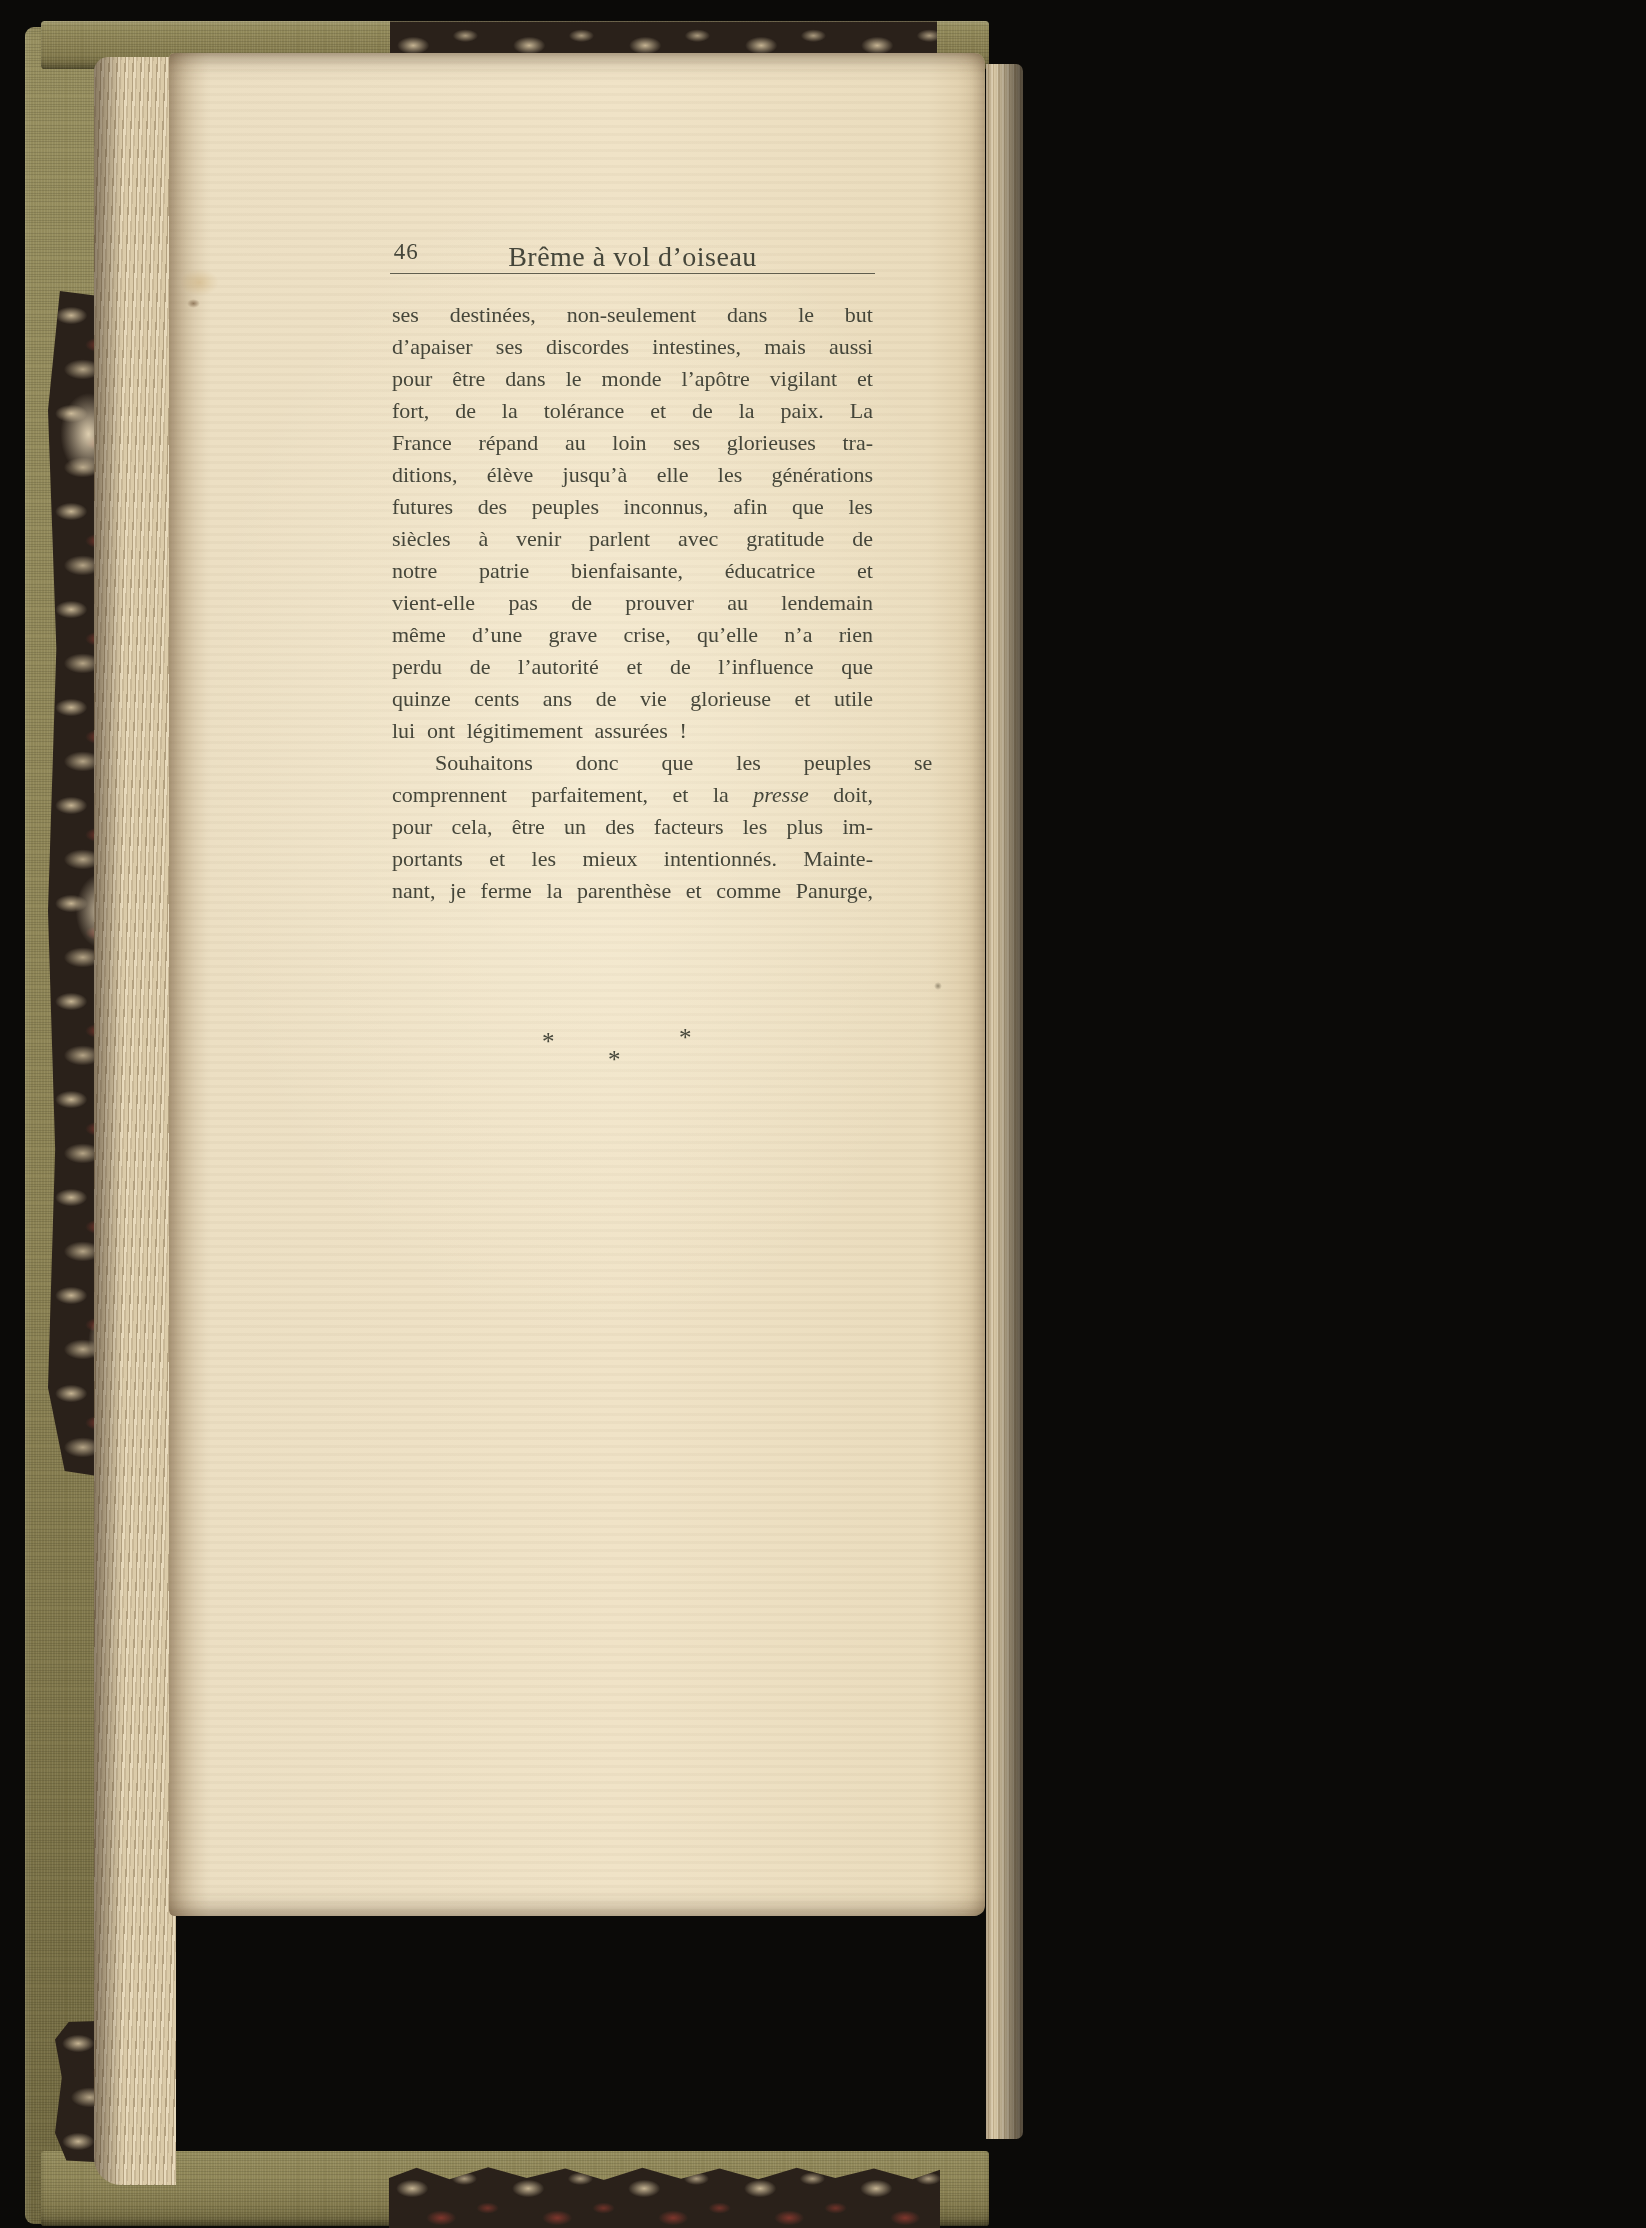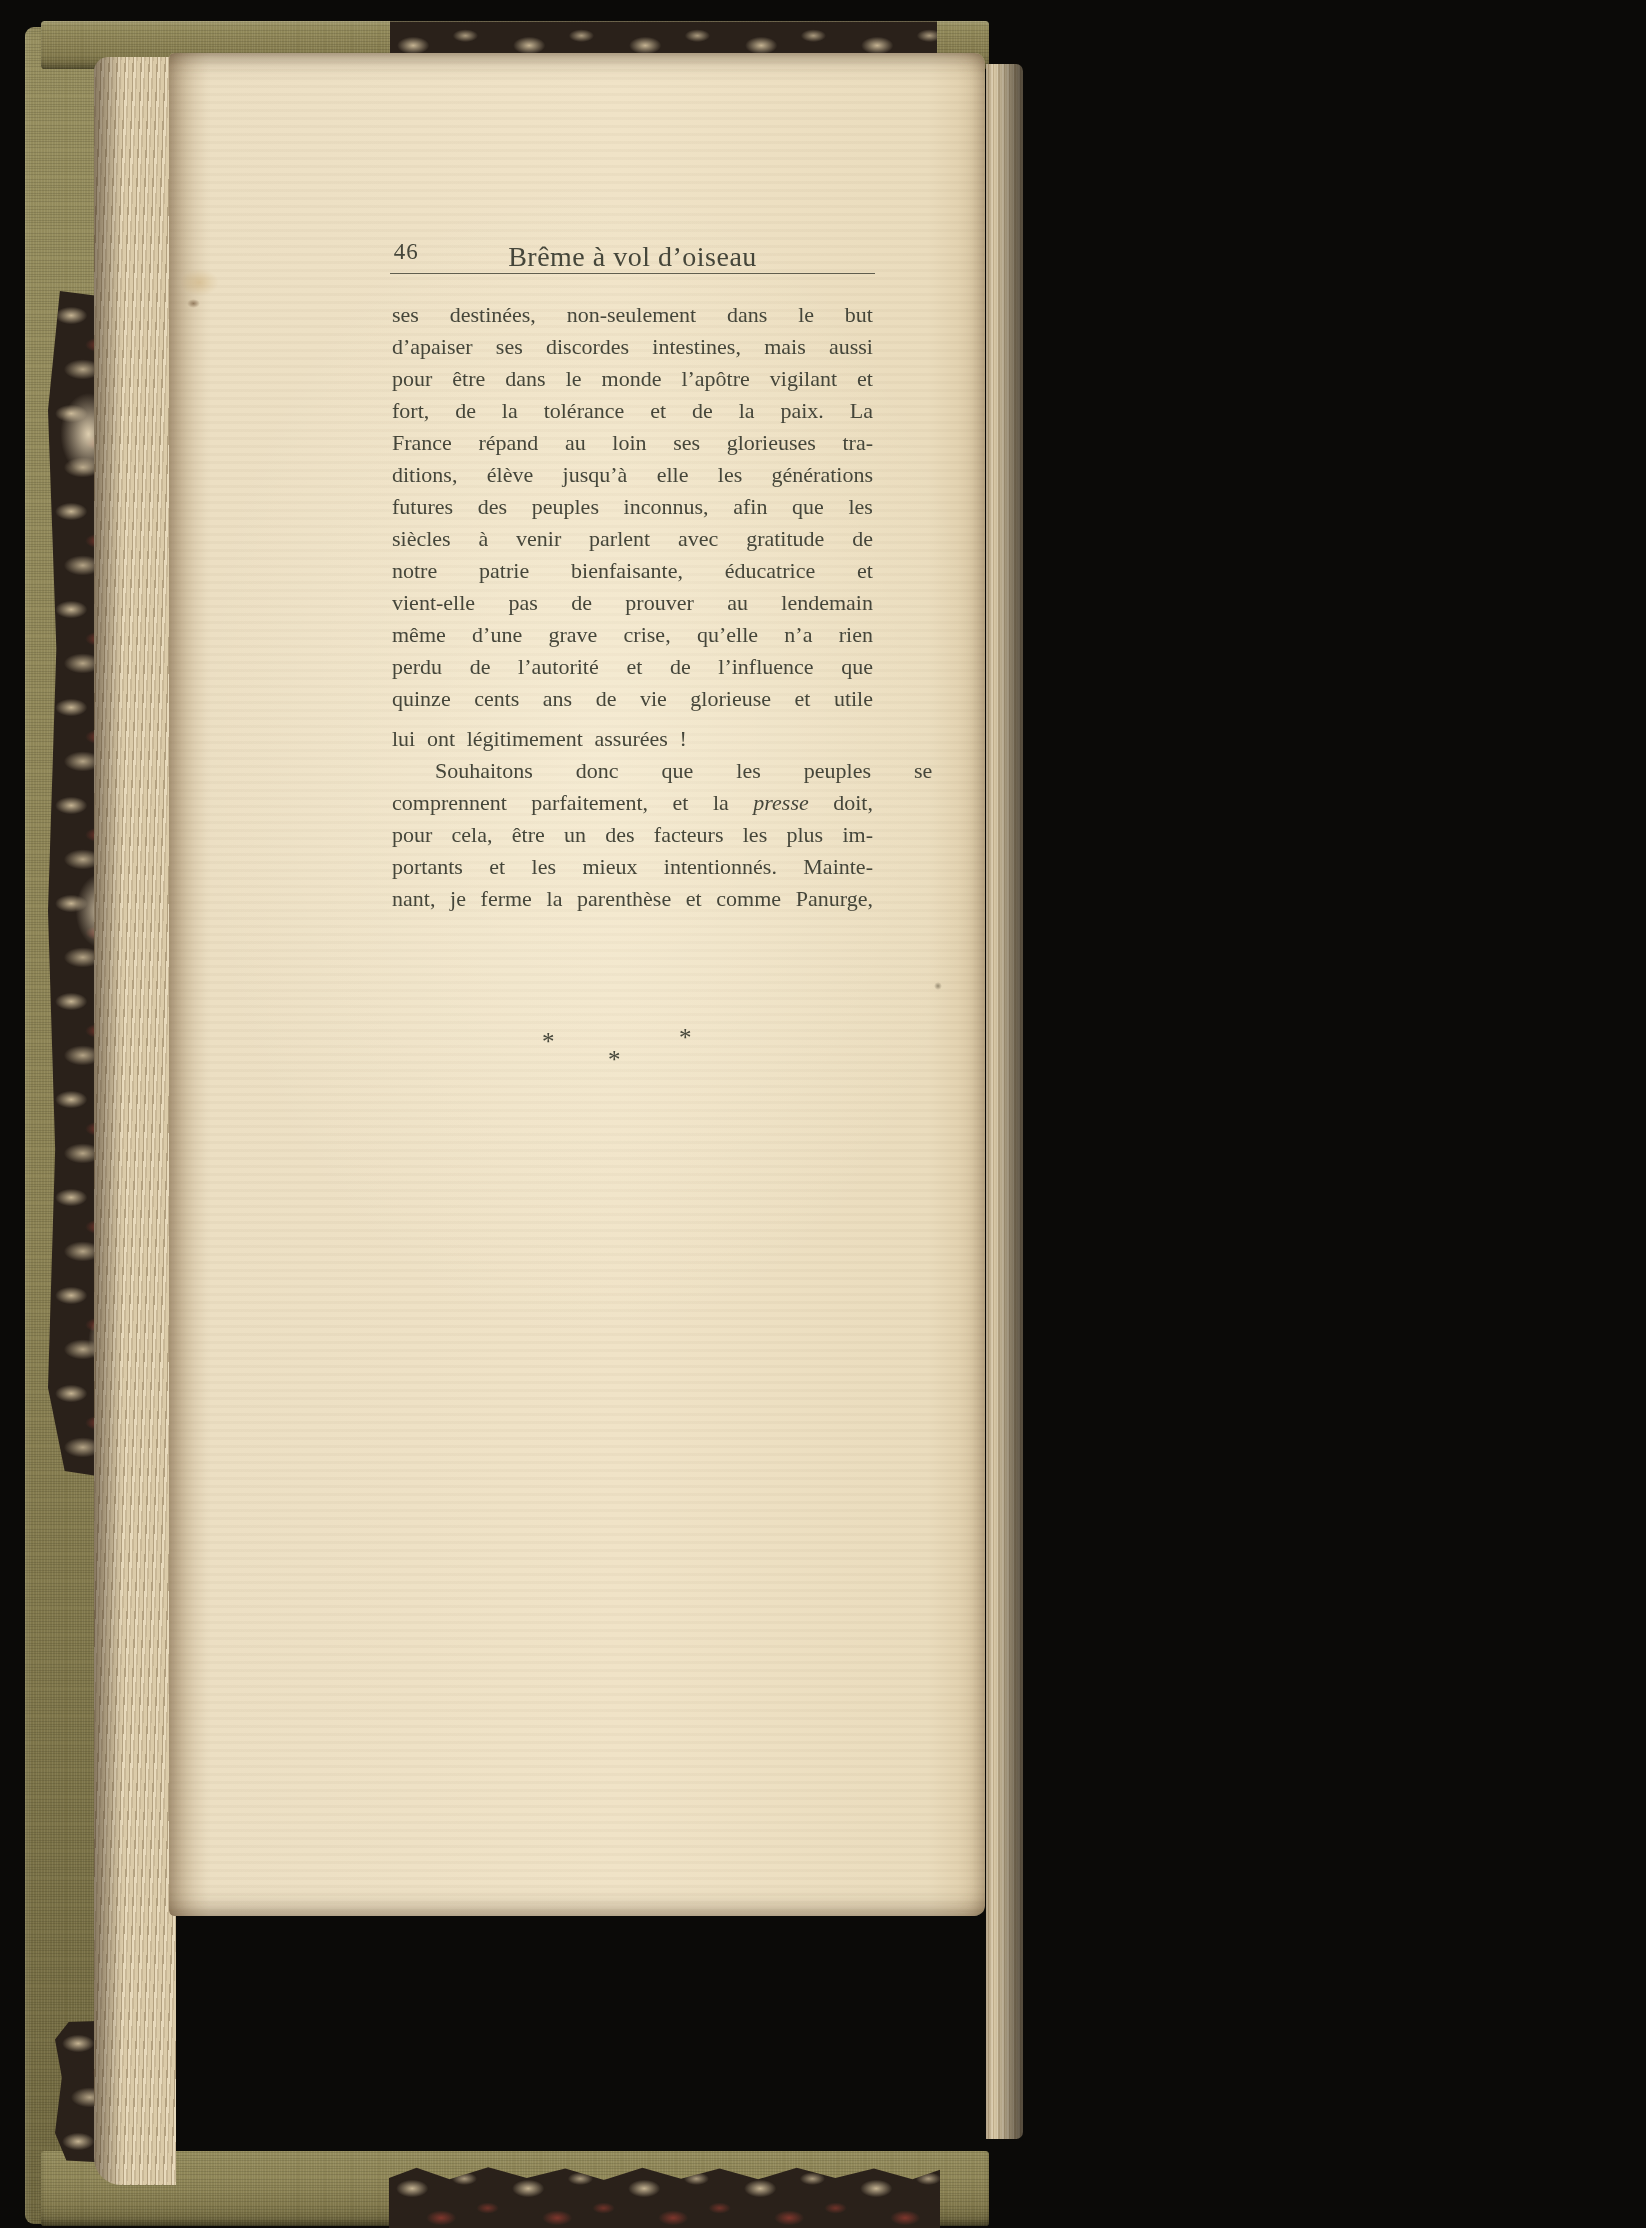--- a/index.html
+++ b/index.html
@@ -119,21 +119,21 @@
   .header-row { position: relative; height: 28.5px; }
   .page-number { position: absolute; left: 1.8px; top: 1.8px; font-size: 23px; letter-spacing: 0.9px; }
   .running-title { text-align: center; font-size: 28px; letter-spacing: 0.5px; padding-top: 3.6px; }
   .header-rule { margin: 7.1px -1.8px 0 -1.8px; border-bottom: 1.8px solid rgba(70,70,58,.85); }
 
   .paragraph-block { position: absolute; top: 246px; left: 0; right: 0; font-size: 22px; }
   .line { height: 32px; line-height: 32px; }
   .jl { display: flex; justify-content: space-between; align-items: center; }
   .jl span { white-space: pre; }
   .indent { padding-left: 43px; gap: 43px; }
-  .last { word-spacing: 6.2px; margin-top: 8px; }
+  .last { word-spacing: 6.2px; }
   em { font-style: italic; }
 
   .asterism { position: absolute; top: 975px; left: 0; right: 0; height: 62px; font-size: 25px; }
   .asterism span { position: absolute; }
   .star-a { left: 150px; top: 0; }
   .star-b { left: 287px; top: -3.6px; }
   .star-c { left: 216px; top: 18px; }
 </style>
 </head>
 <body>

